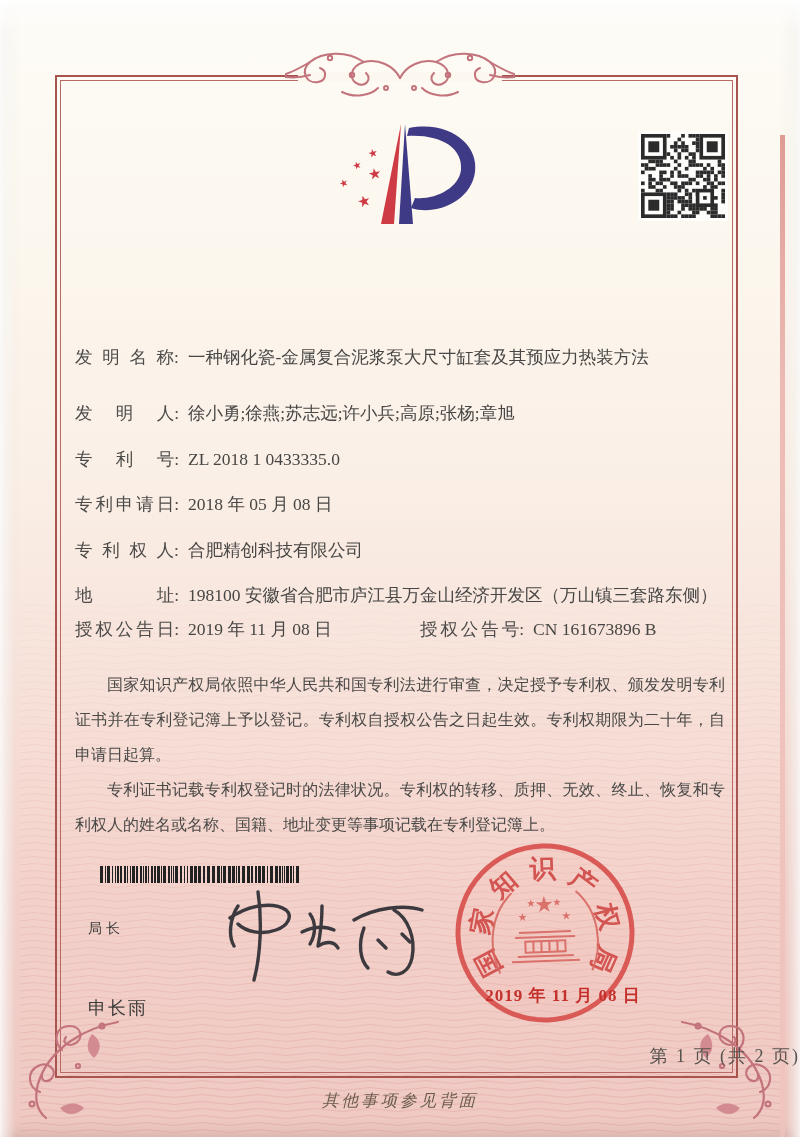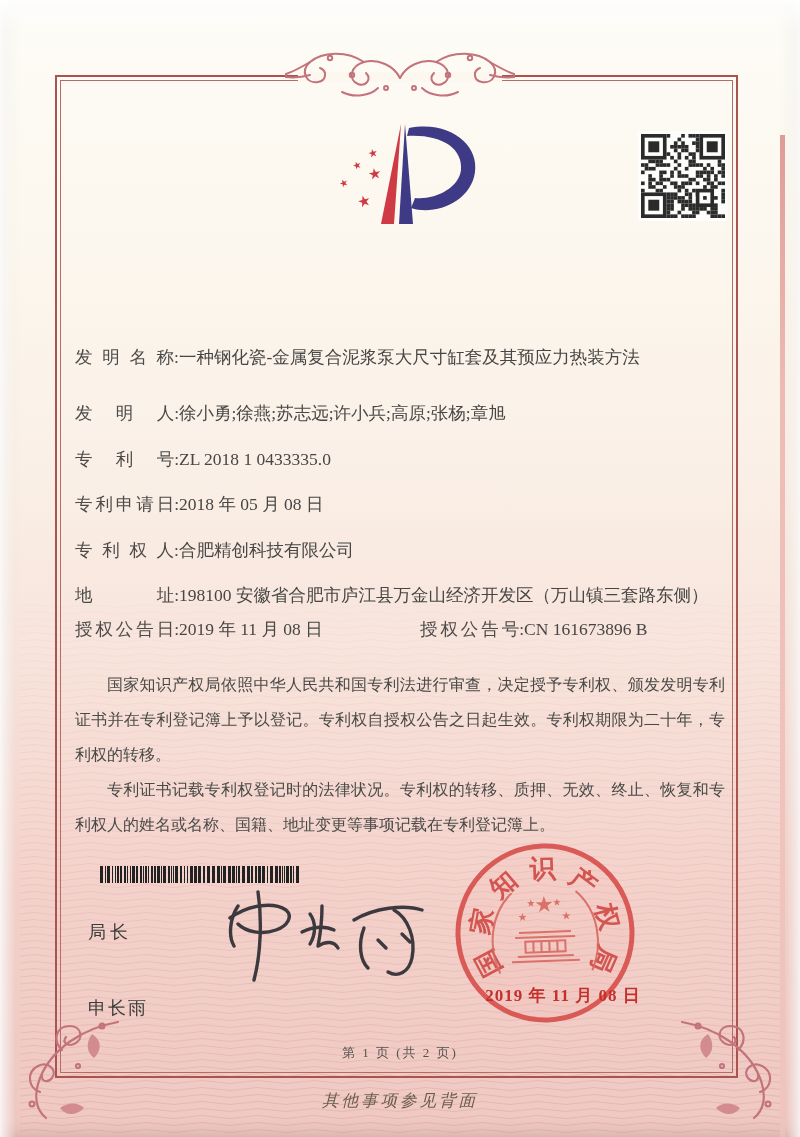--- a/index.html
+++ b/index.html
@@ -26,37 +26,37 @@
   .logo{left:323px;top:118px;}
   .qr{left:638px;top:131px;width:90px;height:90px;background:#fdfdfb;padding:3px;}
   .title{left:0;top:246px;width:100%;text-align:center;font-size:42px;font-weight:600;
     letter-spacing:26px;padding-left:26px;color:#3e3d3b;}
   
   .fields{left:75px;top:345px;width:652px;font-size:17.5px;line-height:1.45;}
   .frow{display:flex;align-items:flex-start;margin-bottom:20px;}
   .frow.first{margin-bottom:31px;}
   .frow.addr{margin-bottom:9px;}
   .flabel{display:flex;justify-content:space-between;width:104px;flex:0 0 104px;color:#4c4b49;}
-  .fvalue{flex:1;color:#474644;}
+  .fvalue{margin-left:9px;flex:1;color:#474644;}
   .grant-row{display:flex;}
   .grant-pair1{display:flex;width:345px;flex:0 0 345px;}
   .grant-pair2{display:flex;flex:1;}
   
   .paras{left:75px;top:668px;width:650px;font-size:16px;line-height:2.18;text-align:justify;color:#4a4947;}
   .paras p{margin:0;text-indent:2em;}
   
   .barcode{left:100px;top:866px;height:17px;display:flex;align-items:stretch;}
   .barcode div{background:#222;}
-  .director-title{left:88px;top:920px;font-size:18px;letter-spacing:4px;color:#3d3c3a;}
+  .director-title{left:88px;top:920px;font-size:14px;letter-spacing:4px;color:#3d3c3a;}
   .director-name{left:88px;top:996px;font-size:18px;letter-spacing:2px;color:#3d3c3a;}
   .signature{left:198px;top:884px;}
   .seal{left:452px;top:840px;width:186px;height:186px;opacity:.95;transform:rotate(-2deg);}
   .seal-date{left:468px;top:984px;width:190px;text-align:center;font-size:17px;font-weight:bold;
     color:#c5302c;letter-spacing:1px;}
-  .page-ind{left:0;top:1044px;width:100%;text-align:center;font-size:13px;letter-spacing:2px;color:#57544f;}
+  .page-ind{left:0;top:1044px;width:100%;text-align:right;font-size:18px;letter-spacing:2px;color:#57544f;}
   .back-note{left:0;top:1090px;width:100%;text-align:center;font-size:16.5px;font-style:italic;
     letter-spacing:3px;color:#6b5c4e;}
   .orn{pointer-events:none;}
 </style>
 </head>
 <body>
 
 <div id="photo" data-name="certificate-photo">
 
   <svg class="abs orn" data-name="guilloche-waves" id="waves" style="left:20px;top:600px;" width="760" height="537" viewBox="0 0 760 537" fill="none">
@@ -473,21 +473,21 @@
             <span>公</span>
             <span>告</span>
             <span>号:</span>
           </div>
           <div class="fvalue" data-name="grant-number-value">CN 161673896 B</div>
         </div>
       </div>
     </div>
 
   <div class="abs paras" data-name="legal-paragraphs">
-    <p data-name="legal-paragraph-1">国家知识产权局依照中华人民共和国专利法进行审查，决定授予专利权、颁发发明专利证书并在专利登记簿上予以登记。专利权自授权公告之日起生效。专利权期限为二十年，专利权的转移。</p>
+    <p data-name="legal-paragraph-1">国家知识产权局依照中华人民共和国专利法进行审查，决定授予专利权、颁发发明专利证书并在专利登记簿上予以登记。专利权自授权公告之日起生效。专利权期限为二十年，自申请日起算。</p>
     <p data-name="legal-paragraph-2">专利证书记载专利权登记时的法律状况。专利权的转移、质押、无效、终止、恢复和专利权人的姓名或名称、国籍、地址变更等事项记载在专利登记簿上。</p>
   </div>
 
   <div class="abs barcode" data-name="barcode-icon" id="barcode">
       <div data-name="barcode-bar" style="width: 3px; margin-right: 2px;"></div>
       <div data-name="barcode-bar" style="width: 1px; margin-right: 1px;"></div>
       <div data-name="barcode-bar" style="width: 3px; margin-right: 2px;"></div>
       <div data-name="barcode-bar" style="width: 1px; margin-right: 2px;"></div>
       <div data-name="barcode-bar" style="width: 1px; margin-right: 1px;"></div>
       <div data-name="barcode-bar" style="width: 2px; margin-right: 1px;"></div>

